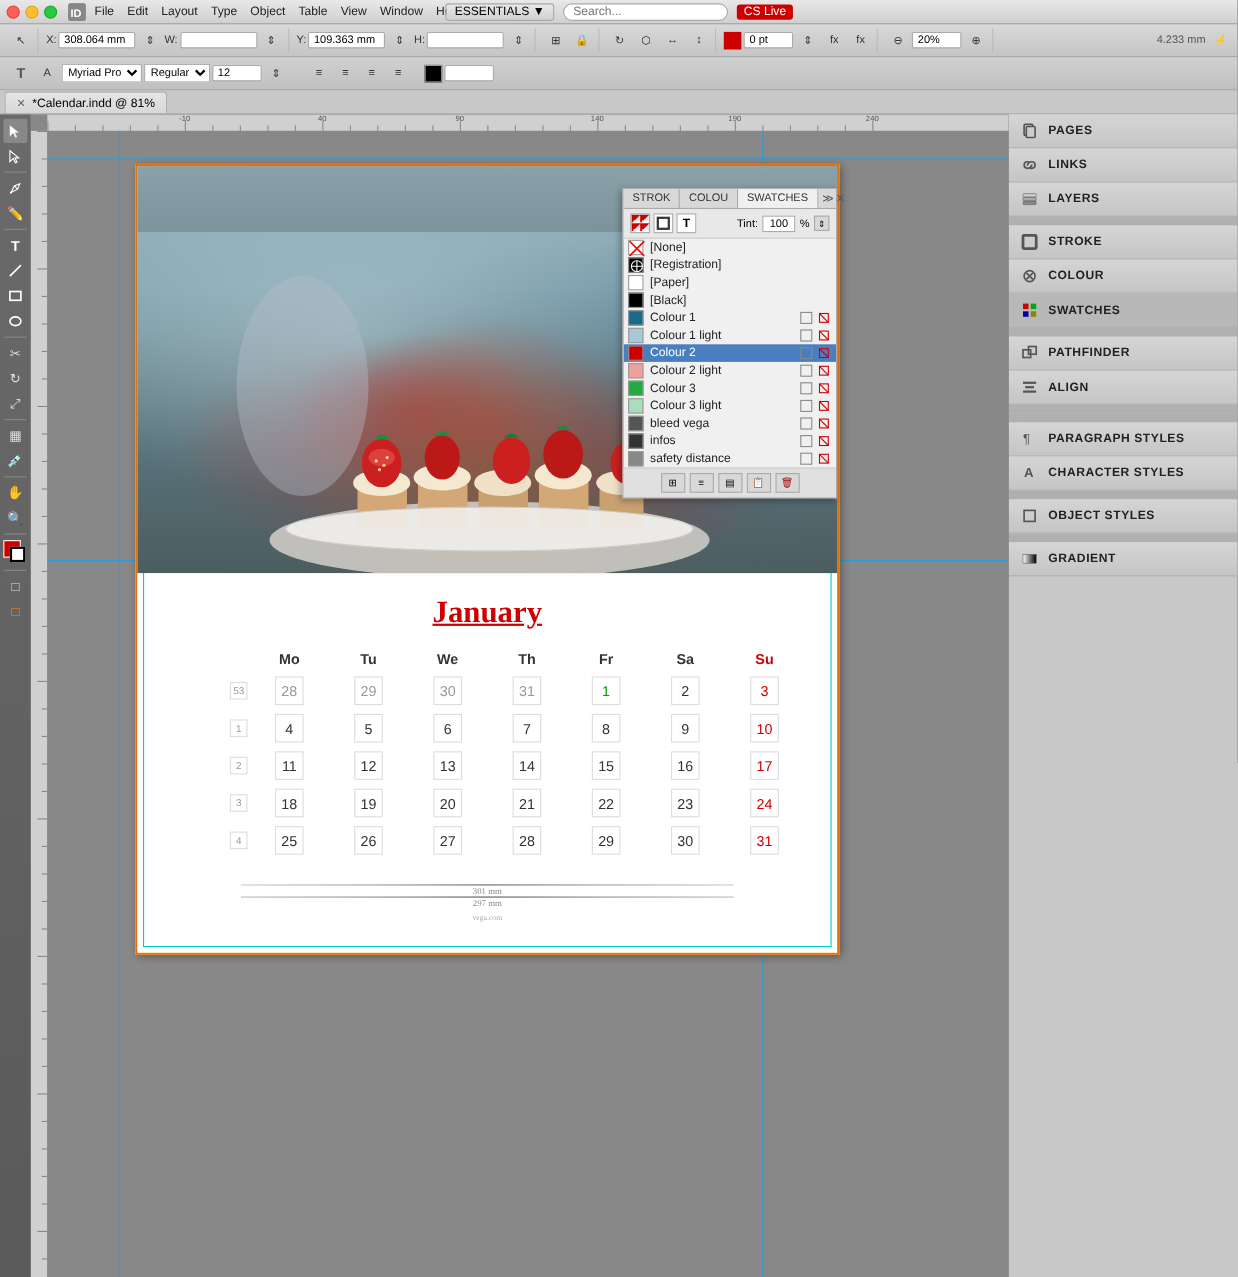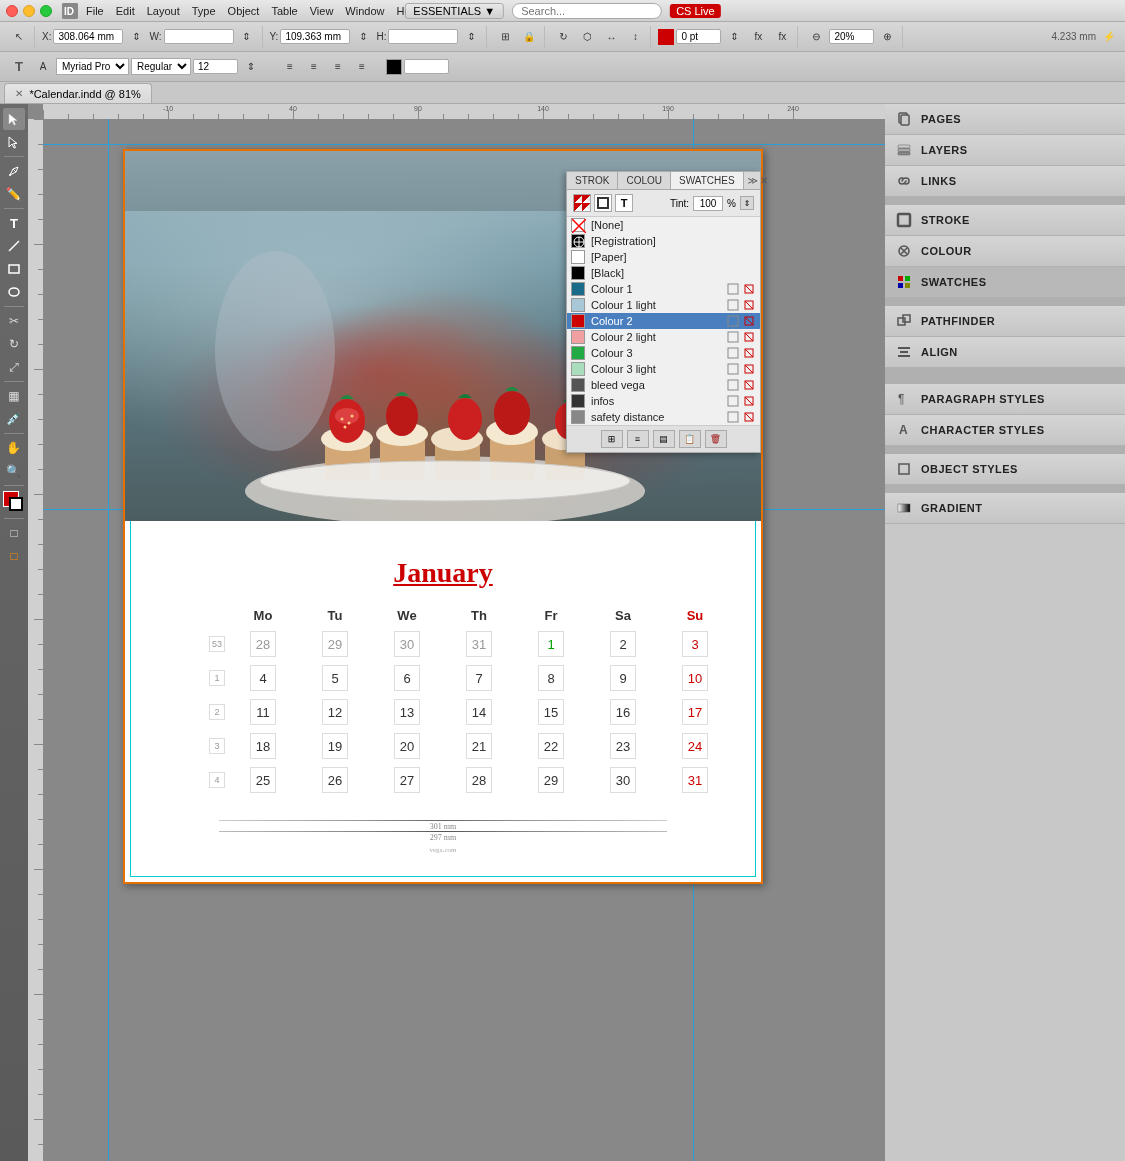--- a/index.html
+++ b/index.html
@@ -178,21 +178,20 @@
         radial-gradient(ellipse at 50% 65%, rgba(200,60,60,0.5) 0%, transparent 30%),
         radial-gradient(ellipse at 70% 72%, rgba(160,40,40,0.4) 0%, transparent 25%),
         radial-gradient(ellipse at 40% 60%, rgba(180,55,55,0.5) 0%, transparent 22%),
         linear-gradient(to bottom, transparent 30%, rgba(80,50,20,0.3) 100%);
     }
 
     
     .calendar-section {
       padding: 20px 30px;
       background: #fff;
-      margin-top: 16px;
     }
     .calendar-month {
       text-align: center;
       font-size: 28px;
       font-weight: bold;
       color: #c00;
       margin-bottom: 15px;
       font-family: Georgia, serif;
       text-decoration: underline;
     }
@@ -333,21 +332,21 @@
       border: 1px solid #aaa;
       cursor: pointer;
       display: flex;
       align-items: center;
       justify-content: center;
       font-size: 9px;
     }
 
     
     .right-panel {
-      width: 240px;
+      width: 208px;
       background: #c8c8c8;
       flex-shrink: 0;
       display: flex;
       flex-direction: column;
     }
     .right-panel-item {
       display: flex;
       align-items: center;
       padding: 6px 10px;
       border-bottom: 1px solid #b0b0b0;
@@ -1040,35 +1039,35 @@
         <svg width="16" height="16" viewBox="0 0 16 16">
             <rect x="3" y="2" width="8" height="10" rx="1" fill="none" stroke="#555" stroke-width="1.5"></rect>
             <rect x="5" y="4" width="8" height="10" rx="1" fill="#ccc" stroke="#555" stroke-width="1.5"></rect>
           </svg>
       </span>
       <span class="rp-label">PAGES</span>
     </div>
     <div class="right-panel-item">
       <span class="rp-icon">
         <svg width="16" height="16" viewBox="0 0 16 16">
+            <path d="M6,8 Q7,5 10,5 Q13,5 13,8 Q13,11 10,11 L9,11" stroke="#555" stroke-width="1.5" fill="none" stroke-linecap="round"></path>
+            <path d="M10,8 Q9,11 6,11 Q3,11 3,8 Q3,5 6,5 L7,5" stroke="#555" stroke-width="1.5" fill="none" stroke-linecap="round"></path>
+          </svg>
+      </span>
+      <span class="rp-label">LINKS</span>
+    </div>
+    <div class="right-panel-item">
+      <span class="rp-icon">
+        <svg width="16" height="16" viewBox="0 0 16 16">
             <rect x="2" y="10" width="12" height="3" rx="1" fill="#888" stroke="#555" stroke-width="0.5"></rect>
             <rect x="2" y="6.5" width="12" height="3" rx="1" fill="#aaa" stroke="#555" stroke-width="0.5"></rect>
             <rect x="2" y="3" width="12" height="3" rx="1" fill="#ccc" stroke="#555" stroke-width="0.5"></rect>
           </svg>
       </span>
       <span class="rp-label">LAYERS</span>
-    </div>
-    <div class="right-panel-item">
-      <span class="rp-icon">
-        <svg width="16" height="16" viewBox="0 0 16 16">
-            <path d="M6,8 Q7,5 10,5 Q13,5 13,8 Q13,11 10,11 L9,11" stroke="#555" stroke-width="1.5" fill="none" stroke-linecap="round"></path>
-            <path d="M10,8 Q9,11 6,11 Q3,11 3,8 Q3,5 6,5 L7,5" stroke="#555" stroke-width="1.5" fill="none" stroke-linecap="round"></path>
-          </svg>
-      </span>
-      <span class="rp-label">LINKS</span>
     </div>
     <div style="height:8px; background:#b0b0b0;"></div>
     <div class="right-panel-item">
       <span class="rp-icon">
         <svg width="16" height="16" viewBox="0 0 16 16">
             <rect x="2" y="2" width="12" height="12" rx="1" fill="none" stroke="#555" stroke-width="2.5"></rect>
           </svg>
       </span>
       <span class="rp-label">STROKE</span>
     </div>

